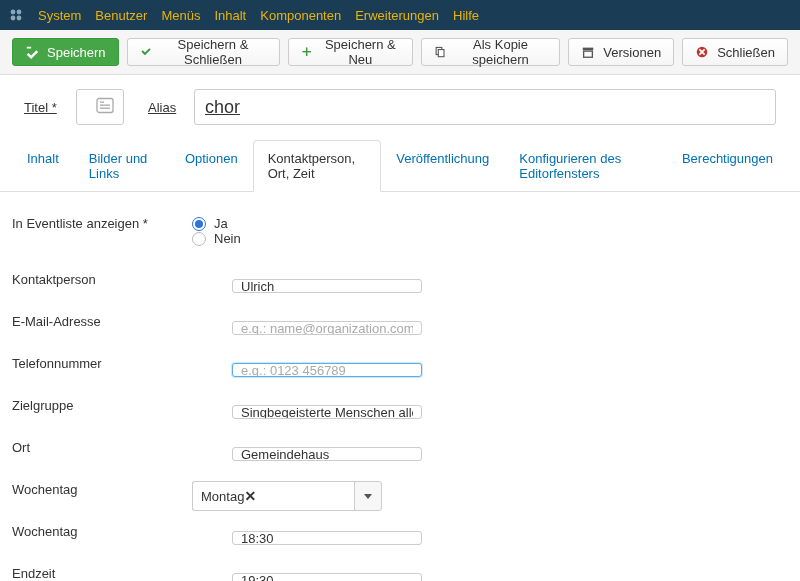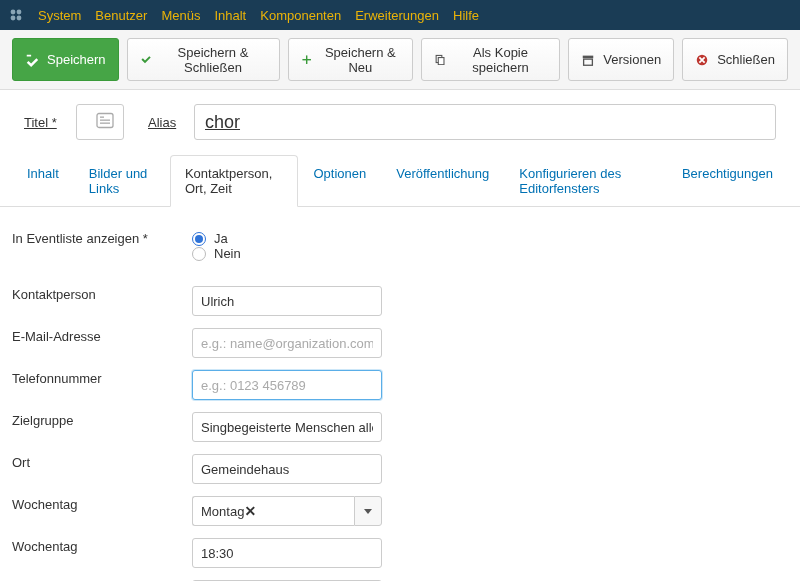--- a/index.html
+++ b/index.html
@@ -1,41 +1,41 @@
 <!DOCTYPE html>
 <html><head>
 <meta charset="utf-8">
 <style>
   * { box-sizing: border-box; margin: 0; padding: 0; }
   body { font-family: -apple-system, BlinkMacSystemFont, "Segoe UI", Helvetica, Arial, sans-serif; font-size: 13px; color: #333; background: #fff; }
   .topbar { background: #1a3c55; height: 30px; display: flex; align-items: center; padding: 0 8px; gap: 14px; color: #eab308; font-size: 13px; }
   .topbar .joomla-icon { width: 16px; height: 16px; display: inline-block; }
   .topbar span { cursor: pointer; }
   .toolbar { background: #f5f5f5; border-bottom: 1px solid #ddd; padding: 8px 12px; display: flex; gap: 8px; align-items: center; }
-  .btn { display: inline-flex; align-items: center; gap: 8px; border: 1px solid #ccc; background: linear-gradient(#fff,#f5f5f5); border-radius: 3px; padding: 6px 12px; font-size: 13px; color: #333; cursor: pointer; height: 43px; }
+  .btn { display: inline-flex; align-items: center; gap: 8px; border: 1px solid #ccc; background: linear-gradient(#fff,#f5f5f5); border-radius: 3px; padding: 6px 12px; font-size: 13px; color: #333; cursor: pointer; height: 28px; }
   .btn.green { background: #46a546; border-color: #3a9a3a; color: #fff; }
   .btn .ico { width: 14px; height: 14px; display: inline-flex; align-items: center; justify-content: center; }
   .ico-green svg { fill: #3a9a3a; }
   .ico-red svg { fill: #bd362f; }
   .ico-dark svg { fill: #555; }
   .titlebar { display: flex; align-items: center; padding: 14px 24px; gap: 12px; text-decoration: underline; }
   .titlebar label { font-size: 13px; color: #333; min-width: 40px; }
   .titlebar .title-input { flex: 1; position: relative; }
   .titlebar input[type=text] { width: 100%; height: 36px; border: 1px solid #ccc; border-radius: 3px; padding: 0 36px 0 10px; font-size: 18px; color: #333; }
   .titlebar .title-icon { position: absolute; right: 10px; top: 50%; transform: translateY(-50%); color: #999; }
   .titlebar .alias-label { margin-left: 12px; min-width: 34px; }
   .titlebar .alias-input { width: 190px; height: 36px; border: 1px solid #ccc; border-radius: 3px; padding: 0 10px; font-size: 13px; color: #555; }
   .tabs { display: flex; border-bottom: 1px solid #ddd; padding: 0 12px; gap: 0; font-size: 13px; }
   .tabs .tab { padding: 10px 14px; color: #0071b3; cursor: pointer; border: 1px solid transparent; border-bottom: none; position: relative; top: 1px; }
   .tabs .tab.active { color: #333; border-color: #ddd; border-bottom: 1px solid #fff; border-radius: 4px 4px 0 0; background: #fff; }
   .form-area { padding: 18px 12px 30px 12px; }
   .form-row { display: flex; align-items: center; min-height: 40px; margin-bottom: 2px; }
   .form-row > label { width: 180px; font-size: 13px; color: #333; padding-top: 6px; align-self: flex-start; }
   .form-row .ctrl { flex: 1; }
-  .form-row .ctrl input[type=text] { width: 190px; height: 30px; border: 1px solid #ccc; border-radius: 3px; padding: 0 8px; font-size: 13px; color: #333; }
+  .form-row .ctrl input[type=text] { width: 190px; height: 14px; border: 1px solid #ccc; border-radius: 3px; padding: 0 8px; font-size: 13px; color: #333; margin-left: 40px; }
   .form-row .ctrl input[type=text].focused { border-color: #5aaee8; box-shadow: 0 0 0 1px rgba(90,174,232,0.3); outline: none; }
   .form-row .ctrl input::placeholder { color: #aaa; }
   .radio-group { display: flex; flex-direction: column; padding-top: 2px; }
   .radio-item { display: flex; align-items: center; gap: 8px; font-size: 13px; cursor: pointer; }
   .radio-dot { width: 14px; height: 14px; border-radius: 50%; border: 1px solid #bbb; display: inline-flex; align-items: center; justify-content: center; }
   .radio-dot.checked { border-color: #2f73d8; }
   .radio-dot.checked::after { content: ""; width: 8px; height: 8px; background: #2f73d8; border-radius: 50%; }
   .select-combo { display: flex; width: 190px; height: 30px; }
   .select-combo .sel-main { flex: 1; border: 1px solid #ccc; border-right: none; border-radius: 3px 0 0 3px; display: flex; align-items: center; padding: 0 8px; font-size: 13px; justify-content: flex-start; }
   .select-combo .sel-clear { font-weight: bold; cursor: pointer; font-size: 14px; }
@@ -135,22 +135,22 @@
         </svg>
     </span>
   </div>
   <label class="alias-label">Alias</label>
   <input class="alias-input" type="text" value="chor" style="">
 </div>
 
 <div class="tabs">
   <div class="tab">Inhalt</div>
   <div class="tab">Bilder und Links</div>
+  <div class="tab">Optionen</div>
   <div class="tab active">Kontaktperson, Ort, Zeit</div>
-  <div class="tab">Optionen</div>
   <div class="tab">Veröffentlichung</div>
   <div class="tab">Konfigurieren des Editorfensters</div>
   <div class="tab">Berechtigungen</div>
 </div>
 
 <div class="form-area">
 
   <div class="form-row">
     <label>In Eventliste anzeigen *</label>
     <div class="ctrl radio-group">

